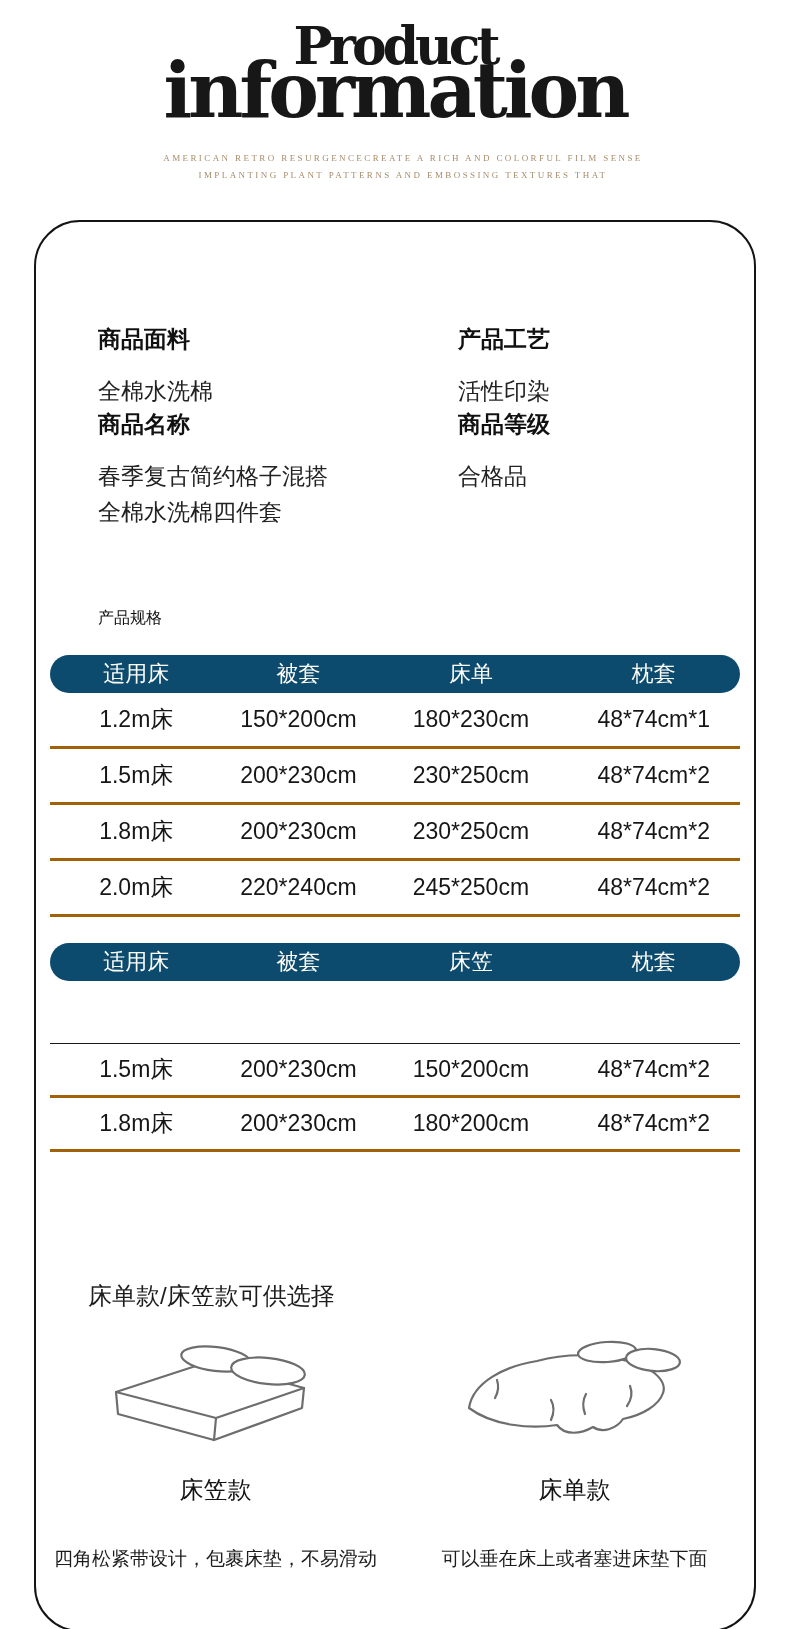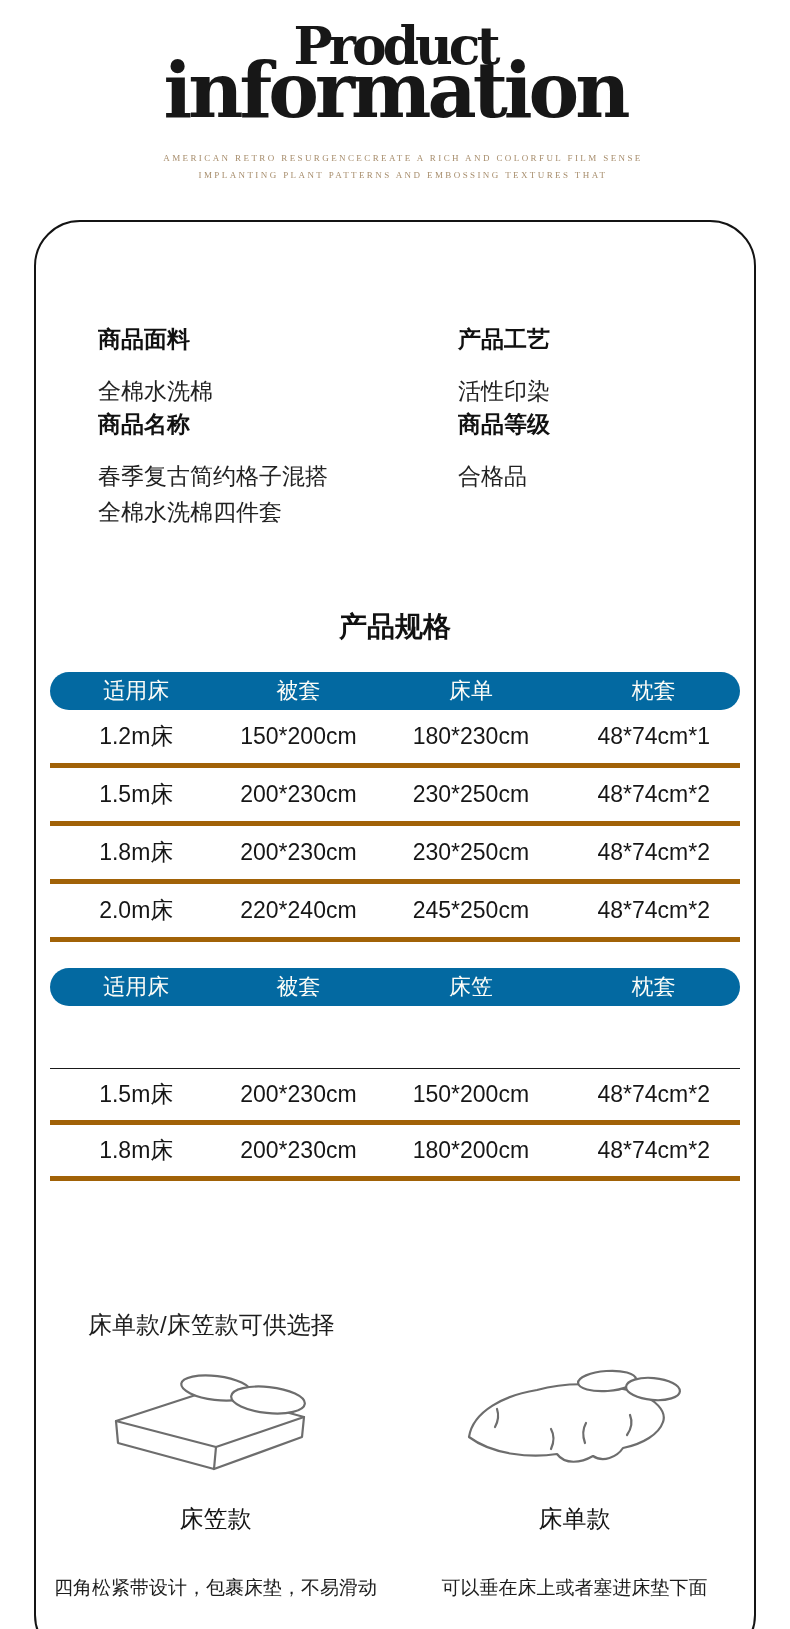--- a/index.html
+++ b/index.html
@@ -24,31 +24,31 @@
   
   .card{
     width:722px;margin:36px auto 0;border:2px solid #141414;border-radius:46px;
     padding:52px 0 58px;box-sizing:border-box;
   }
   .card-inner{padding:0 62px;}
   .field-grid{display:grid;grid-template-columns:360px 1fr;}
   .field-label{font-size:23px;font-weight:bold;color:#111;}
   .field-value{font-size:23px;color:#222;margin-top:18px;line-height:36px;white-space:pre-line;}
   .field-row2{margin-top:50px;}
-  .spec-heading{font-size:28px;font-weight:bold;color:#111;margin-top:78px;text-align:center;}
+  .spec-heading{font-size:16px;font-weight:normal;color:#111;margin-top:78px;}
   
   .spec-table{margin:0 14px;}
   .pill{
-    margin-top:26px;height:38px;border-radius:20px;background:#0369a1;
+    margin-top:26px;height:38px;border-radius:20px;background:#0c4a6e;
     display:grid;grid-template-columns:25% 22% 28% 25%;align-items:center;
   }
   .pill span{color:#fdfdf8;font-size:22px;text-align:center;}
   .trow{
     display:grid;grid-template-columns:25% 22% 28% 25%;align-items:center;
-    height:53px;border-bottom:5px solid #a16207;
+    height:53px;border-bottom:3px solid #a16207;
   }
   .trow span{font-size:23px;text-align:center;color:#161616;white-space:nowrap;}
   .t2-body{margin-top:62px;border-top:1px solid #1a1a1a;}
   .t2-body .trow{height:51px;}
   
   .option-note{font-size:24px;color:#1d1d1d;margin:128px 0 0 52px;}
   .figures{display:flex;margin-top:16px;}
   .figure{width:50%;text-align:center;}
   .figure svg{display:block;margin:0 auto;}
   .fig-caption{font-size:24px;color:#141414;margin-top:28px;}

